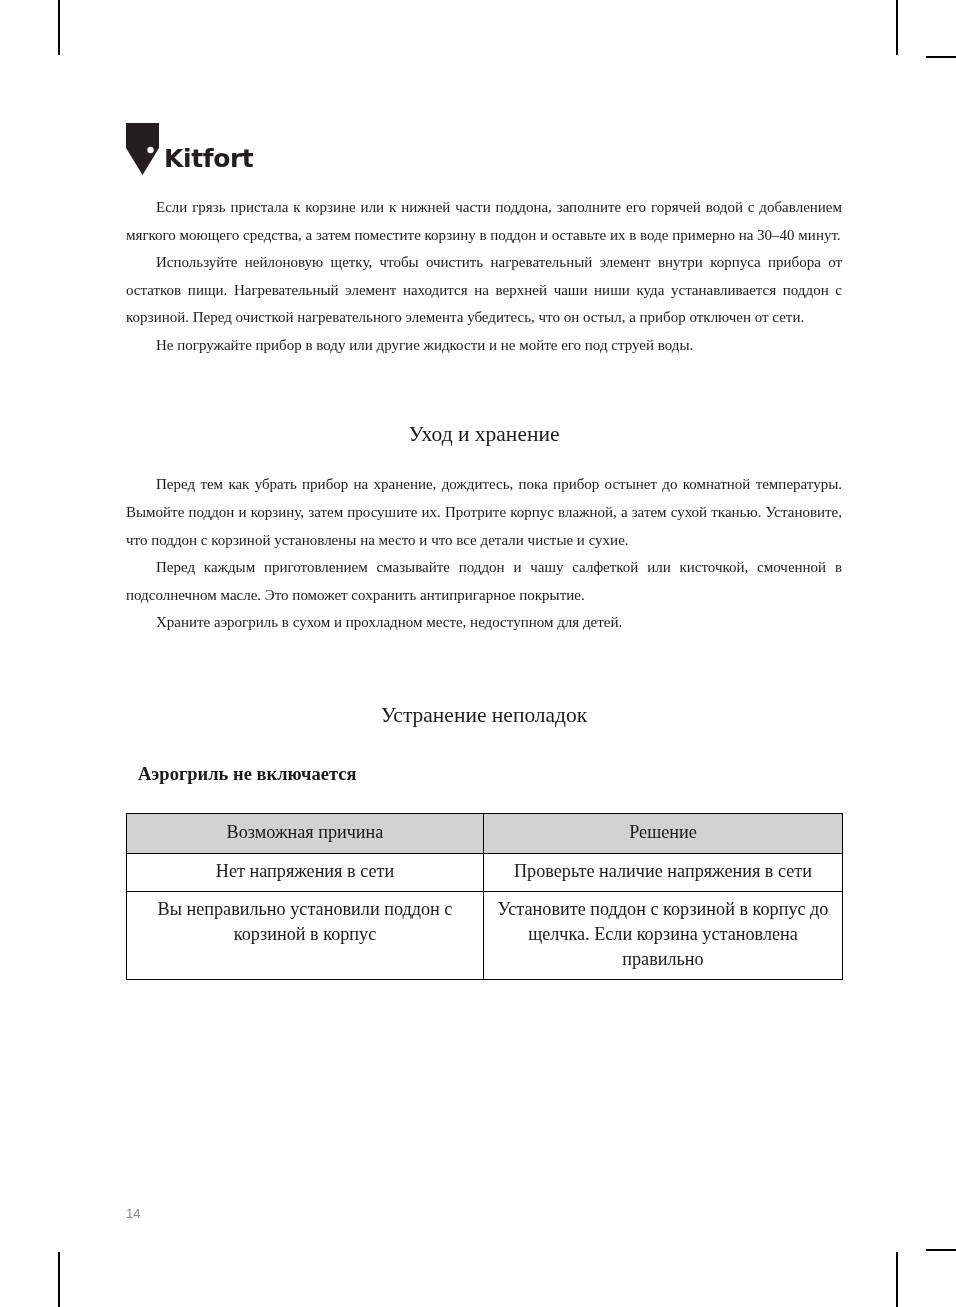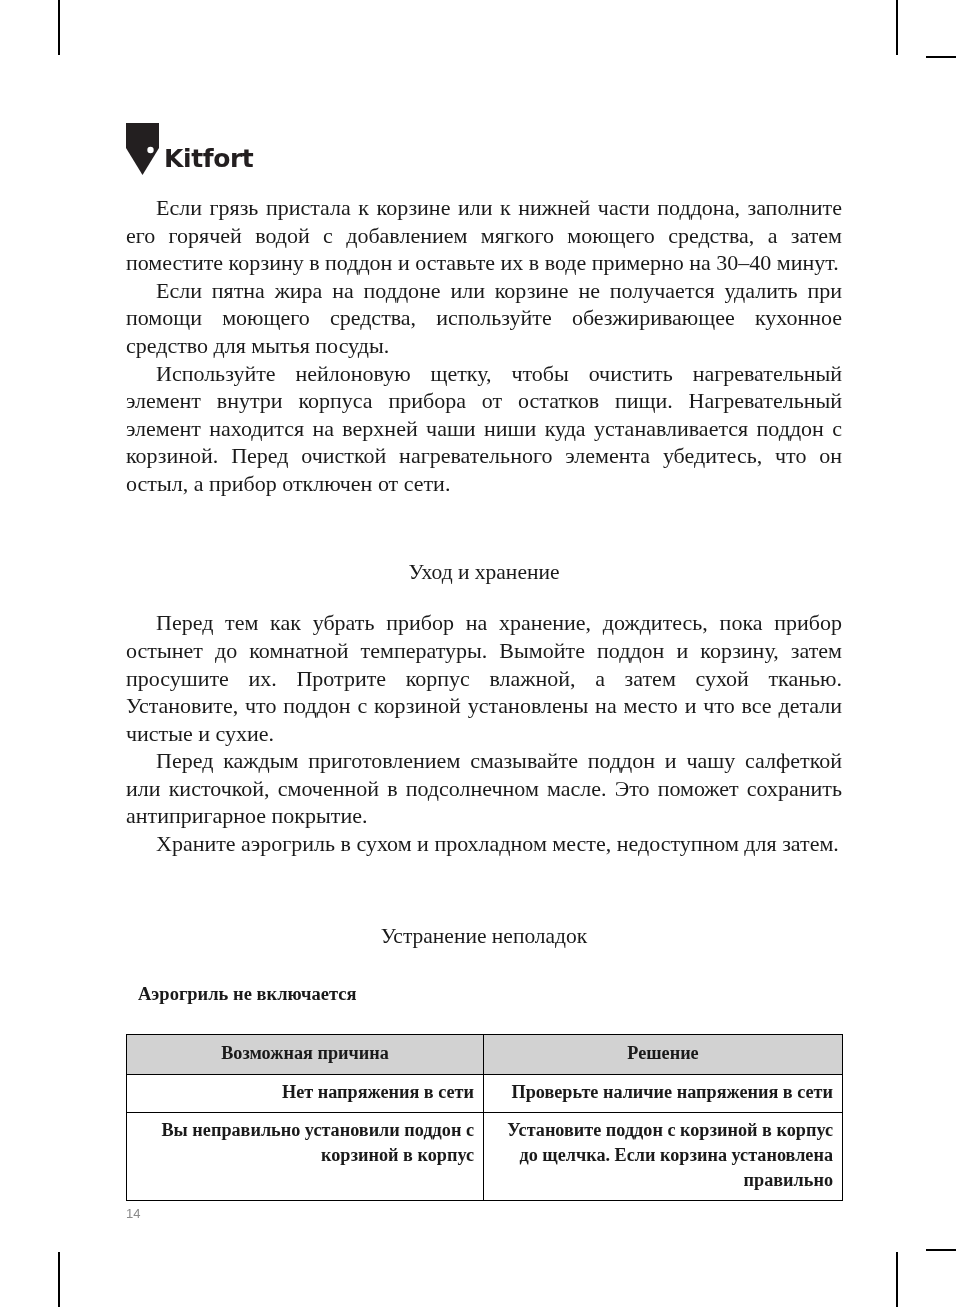--- a/index.html
+++ b/index.html
@@ -68,21 +68,21 @@
     position: absolute;
     left: 126px;
     top: 178px;
     width: 716px;
   }
 
   p.body {
     margin: 0;
     text-indent: 30px;
     text-align: justify;
-    font-size: 22px;
+    font-size: 15px;
     line-height: 27.6px;
     hyphens: manual;
   }
 
   h2.section {
     text-align: center;
     font-size: 21.5px;
     font-weight: normal;
     margin: 0;
     line-height: 1.2;
@@ -104,31 +104,31 @@
 
   table.issues {
     border-collapse: collapse;
     width: 716px;
     table-layout: fixed;
   }
   table.issues td, table.issues th {
     border: 1.5px solid #000000;
     font-size: 18.2px;
     line-height: 25px;
-    font-weight: bold;
+    font-weight: normal;
     vertical-align: top;
     padding: 5px 9px 7px 9px;
   }
   table.issues thead th {
     background: #d2d2d2;
     text-align: center;
     padding: 6px 9px 8px 9px;
   }
   table.issues tbody td {
-    text-align: right;
+    text-align: center;
   }
   .col-a { width: 357px; }
   .col-b { width: 359px; }
 
   .page-number {
     position: absolute;
     left: 126px;
     top: 1190px;
     font-size: 13px;
     color: #8a8a8a;
@@ -151,30 +151,30 @@
     <svg class="logo-mark" viewBox="0 0 33 52">
       <path d="M0 0 H33 V25 L16.5 52 L0 25 Z" fill="#231f20"></path>
       <circle cx="24.5" cy="27" r="3.2" fill="#ffffff"></circle>
     </svg>
     <span class="logo-word">Kitfort</span>
   </div>
 
   <div class="content">
 
     <p class="body">Если грязь пристала к корзине или к нижней части поддона, заполните его горя­чей водой с добавлением мягкого моющего средства, а затем поместите корзину в поддон и оставьте их в воде примерно на 30–40 минут.</p>
-    <p class="body">Если пятна жира на поддоне или корзине не получается удалить при помощи моющего средства, используйте обезжиривающее кухонное средство для мытья по­суды.</p>
     <p class="body">Используйте нейлоновую щетку, чтобы очистить нагревательный элемент вну­три корпуса прибора от остатков пищи. Нагревательный элемент находится на верх­ней чаши ниши куда устанавливается поддон с корзиной. Перед очисткой нагрева­тельного элемента убедитесь, что он остыл, а прибор отключен от сети.</p>
+    <p class="body">Не погружайте прибор в воду или другие жидкости и не мойте его под струей воды.</p>
 
     <div class="gap-before-care"></div>
     <h2 class="section">Уход и хранение</h2>
     <div class="gap-after-care"></div>
 
     <p class="body">Перед тем как убрать прибор на хранение, дождитесь, пока прибор остынет до комнатной температуры. Вымойте поддон и корзину, затем просушите их. Протрите корпус влажной, а затем сухой тканью. Установите, что поддон с корзиной установ­лены на место и что все детали чистые и сухие.</p>
     <p class="body">Перед каждым приготовлением смазывайте поддон и чашу салфеткой или ки­сточкой, смоченной в подсолнечном масле. Это поможет сохранить антипригарное покрытие.</p>
-    <p class="body">Храните аэрогриль в сухом и прохладном месте, недоступном для затем.</p>
+    <p class="body">Храните аэрогриль в сухом и прохладном месте, недоступном для детей.</p>
 
     <div class="gap-before-trouble"></div>
     <h2 class="section">Устранение неполадок</h2>
     <div class="gap-after-trouble"></div>
 
     <h3 class="subsection">Аэрогриль не включается</h3>
     <div class="gap-before-table"></div>
 
     <table class="issues">
       <colgroup>

